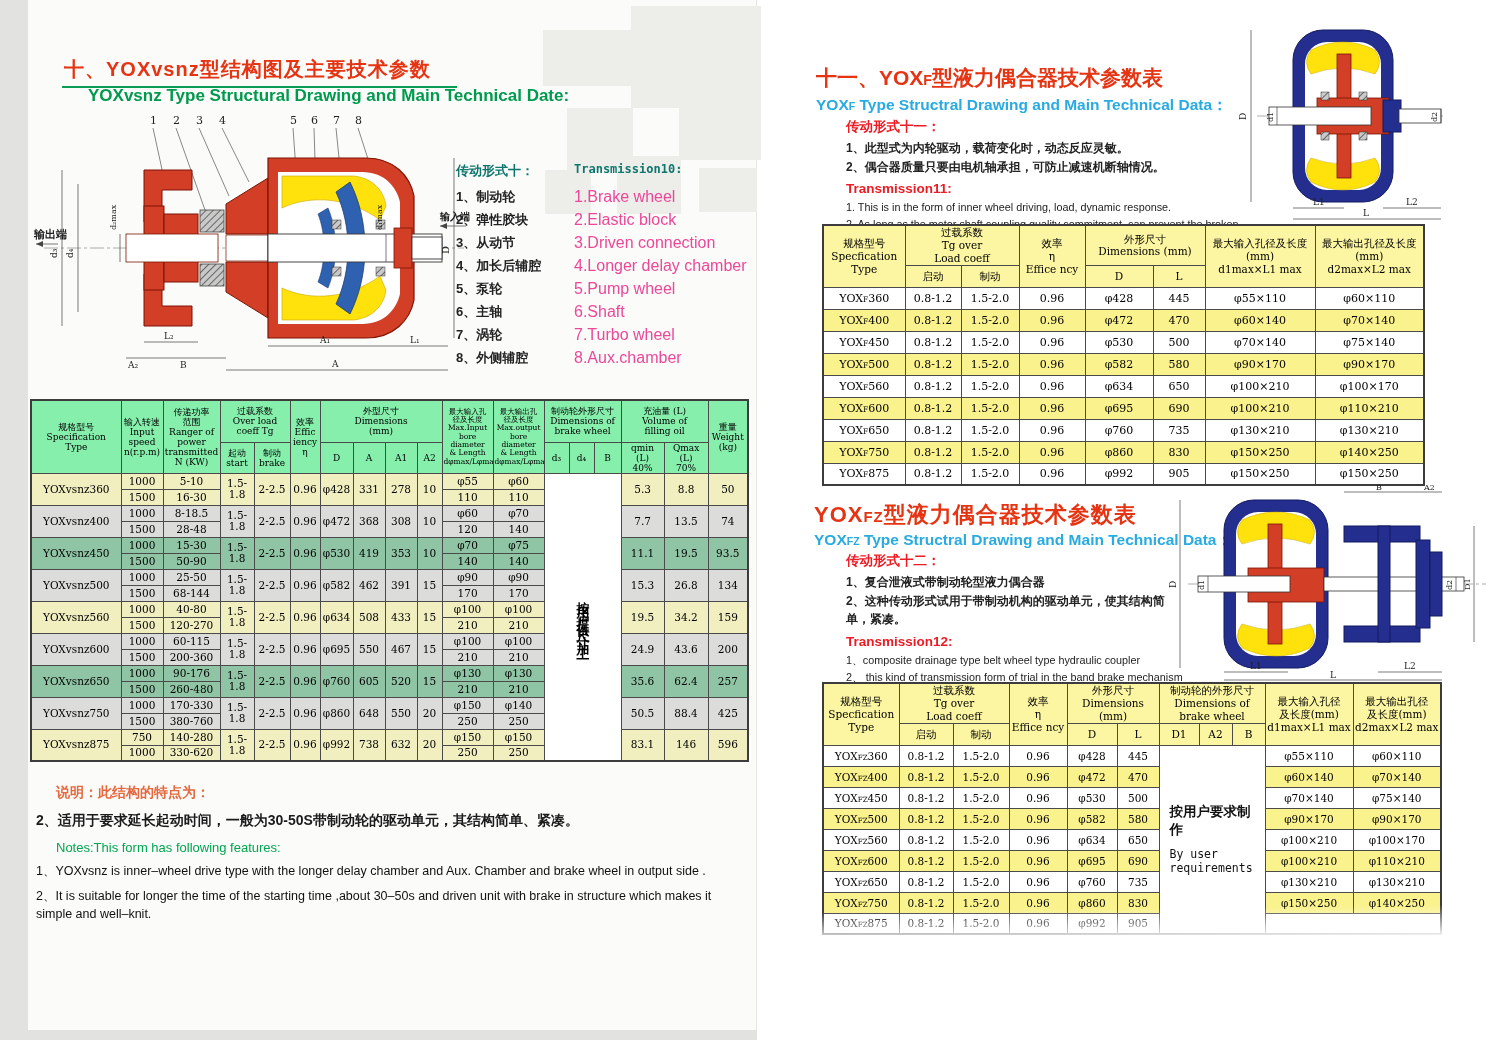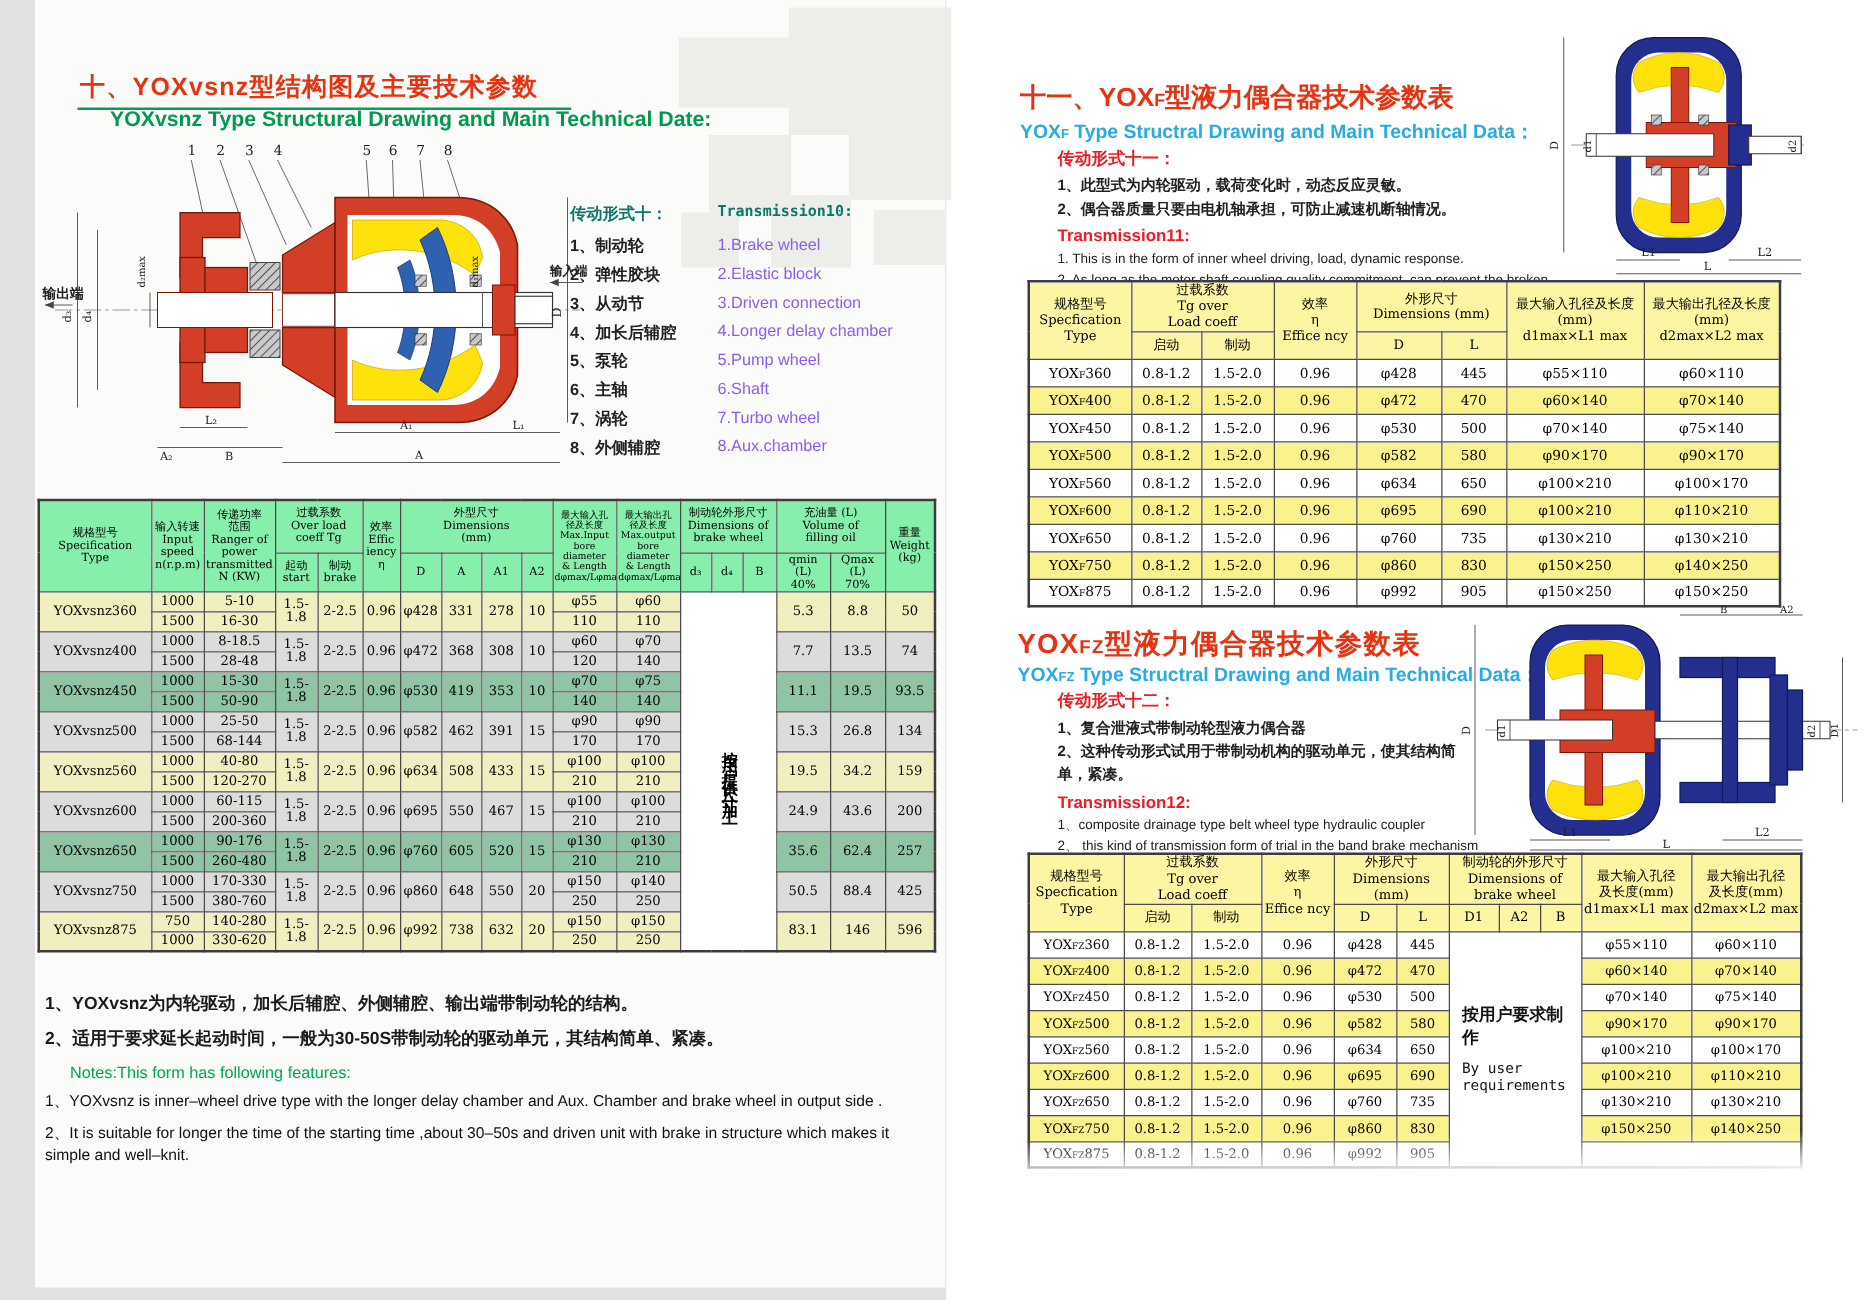--- a/index.html
+++ b/index.html
@@ -13,21 +13,21 @@
 .mosaic div{position:absolute;background:#ededea}
 
 .sec10-title{left:62px;top:56px;font-size:20px;font-weight:bold;color:#e63312;
   border-bottom:2px solid #0b9d57;padding:0 26px 3px 2px;letter-spacing:1px}
 .sec10-sub{left:88px;top:86px;font-size:17px;font-weight:bold;color:#009a4e}
 
 .parts{left:456px;top:162px;width:300px;display:grid;grid-template-columns:118px 182px;row-gap:4px}
 .p-head-zh,.p-head-en{color:#0f766e;font-weight:bold;font-size:13px;height:22px}
 .p-head-en{font-family:"DejaVu Sans Mono",monospace;font-weight:bold;font-size:12px}
 .p-zh{font-size:13px;font-weight:bold;color:#222;height:19px}
-.p-en{font-size:13px;color:#8b5cf6;height:19px}
+.p-en{font-size:16px;color:#ec4899;height:19px}
 
 .dtable{border-collapse:collapse;table-layout:fixed;background:#fff}
 .dtable th,.dtable td{border:1px solid #4a4a4a;text-align:center;vertical-align:middle;
   white-space:pre-line;overflow:hidden;padding:0 1px}
 
 .main-table{left:30px;top:399px;width:706px;font-family:"DejaVu Serif",serif;border:2px solid #3c3c3c}
 .main-table th{background:#86efac;font-size:9px;font-weight:normal;line-height:1.12}
 .main-table thead tr:first-child th{height:42px}
 .main-table thead tr:last-child th{height:24px}
 .main-table td{font-size:10.5px;height:16px;line-height:1.05}
@@ -504,21 +504,21 @@
       <tr class="tone-yellow">
         <td>1000</td>
         <td>330-620</td>
         <td>250</td>
         <td>250</td>
       </tr>
     </tbody>
   </table>
 
 <div class="abs notes">
-  <div class="n-zh">1、YOXvsnz为内轮驱动，加长后辅腔、外侧辅腔、输出端带制动轮的结构。</div>
+  <div class="n-head">说明：此结构的特点为：</div>
   <div class="n-zh">2、适用于要求延长起动时间，一般为30-50S带制动轮的驱动单元，其结构简单、紧凑。</div>
   <div class="n-enhead">Notes:This form has following features:</div>
   <div class="n-en">1、YOXvsnz is inner–wheel drive type with the longer delay chamber and Aux. Chamber and brake wheel in output side .</div>
   <div class="n-en">2、It is suitable for longer the time of the starting time ,about 30–50s and driven unit with brake in structure which makes it simple and well–knit.</div>
 </div>
 
 <div class="abs sec11-title">
   <span>十一、YOX</span><span class="tsub">F</span><span>型液力偶合器技术参数表</span>
 </div>
 <div class="abs sec11-sub">

